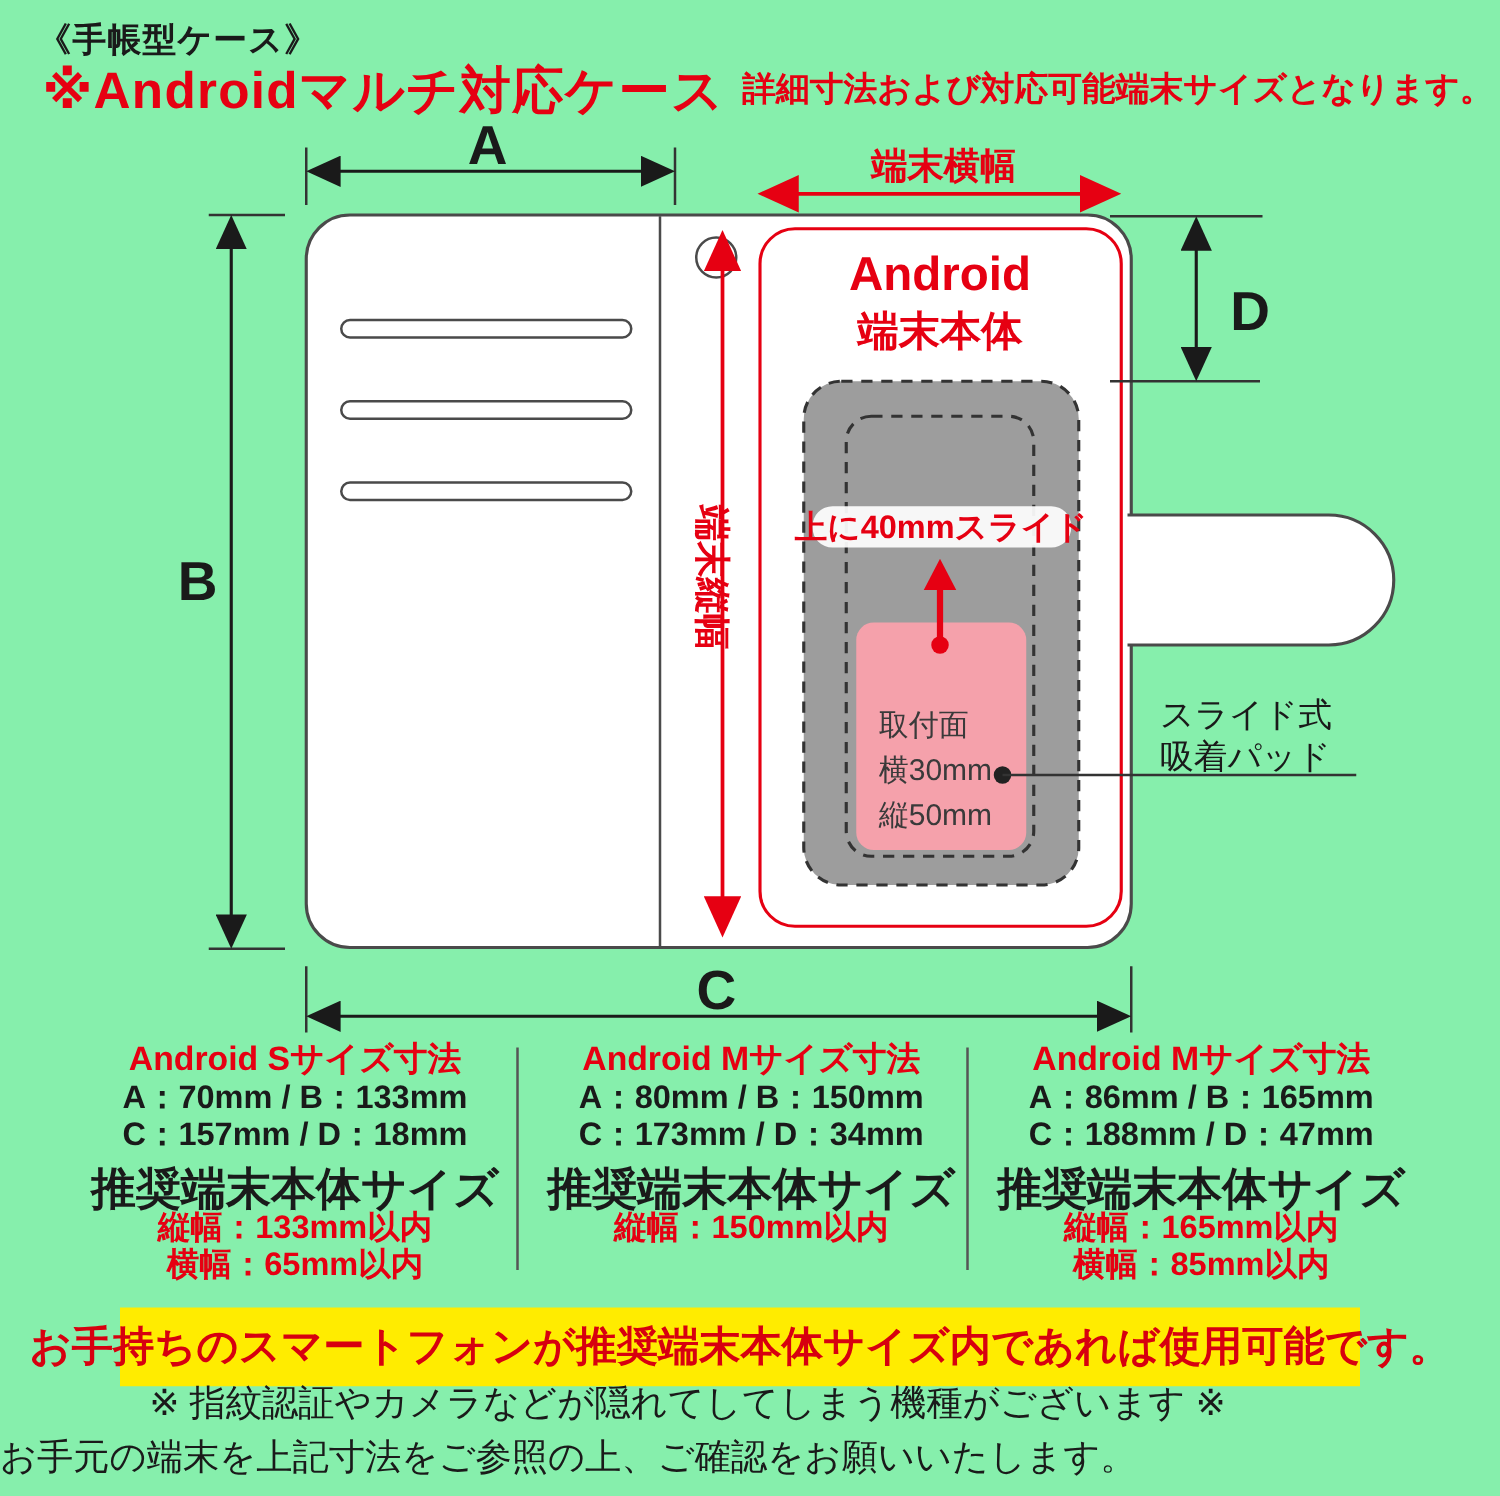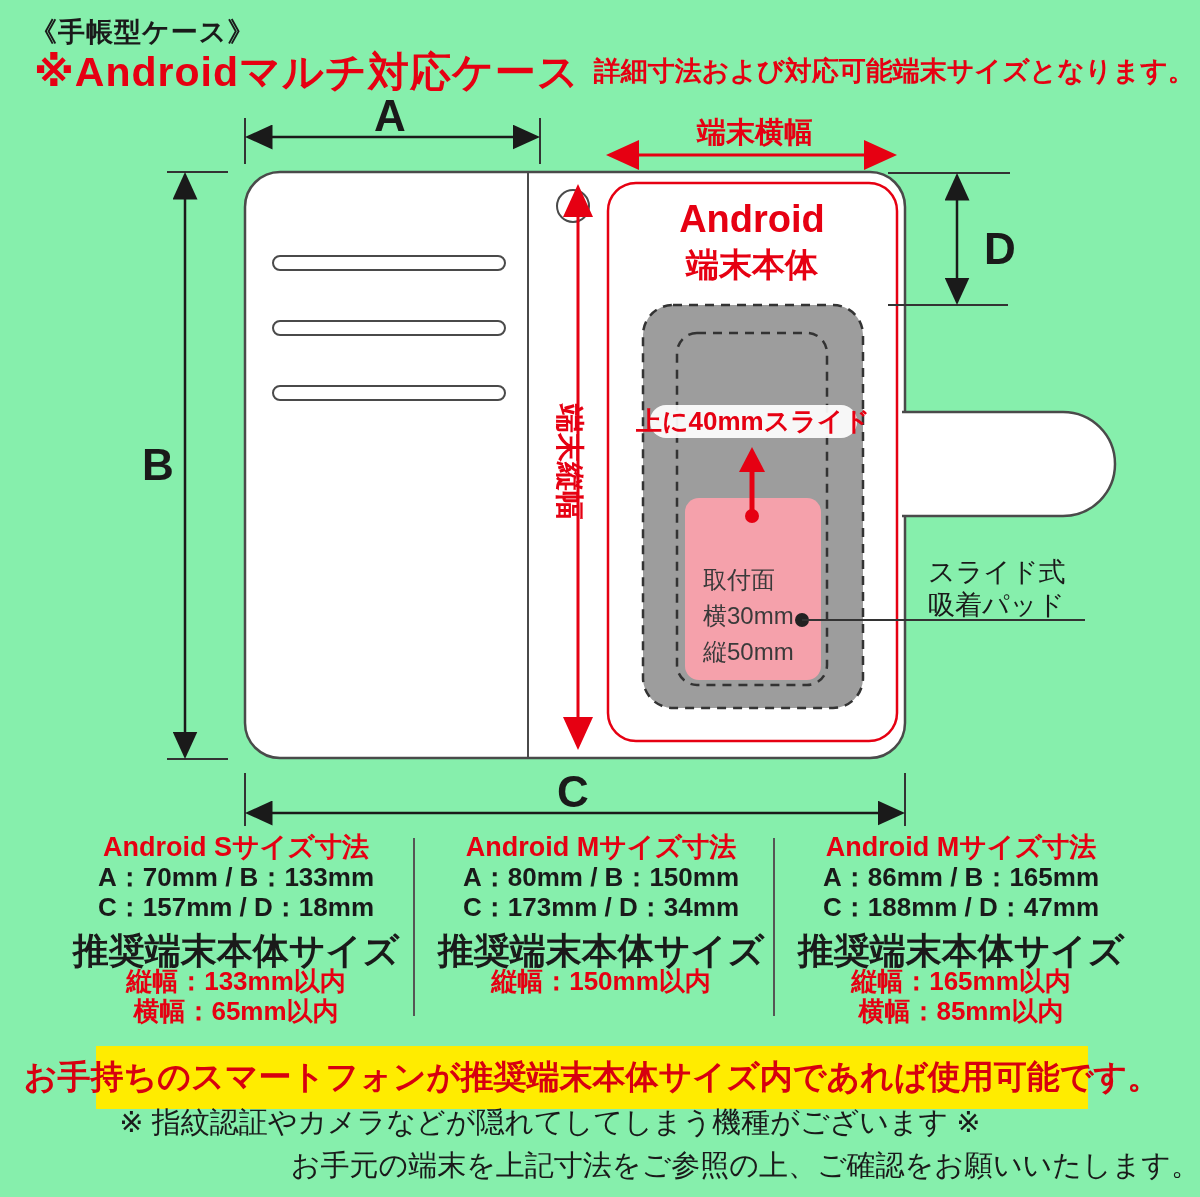--- a/index.html
+++ b/index.html
@@ -45,21 +45,21 @@
   .sizecol .d{font-size:26px;font-weight:600;color:var(--ink);}
   .sizecol .rl{font-size:36px;font-weight:700;color:var(--ink);margin-top:14px;}
   .sizecol .r{font-size:26px;font-weight:700;color:var(--red);}
   .vdiv{position:absolute;top:6px;width:2px;height:178px;background:#555;}
 
   
   .banner{position:absolute;left:96px;top:1034px;width:992px;height:63px;background:var(--banner_bg);
           display:flex;align-items:center;justify-content:center;margin-top:12px;}
   .banner .btxt{font-size:33px;font-weight:700;color:var(--banner_text);white-space:nowrap;}
   .fline1{position:absolute;left:0;top:1103px;width:1100px;text-align:center;font-size:29px;font-weight:500;color:var(--ink);}
-  .fline2{position:absolute;left:0;top:1146px;width:1200px;text-align:right;font-size:29px;font-weight:500;color:var(--ink);}
+  .fline2{position:absolute;left:0;top:1146px;width:1200px;text-align:left;font-size:29px;font-weight:500;color:var(--ink);}
 </style>
 </head>
 <body>
 
 <div class="page">
 
   <div class="series">《手帳型ケース》</div>
   <div class="titlerow">
     <span class="big">※Androidマルチ対応ケース</span>
     <span class="sub">詳細寸法および対応可能端末サイズとなります。</span>

